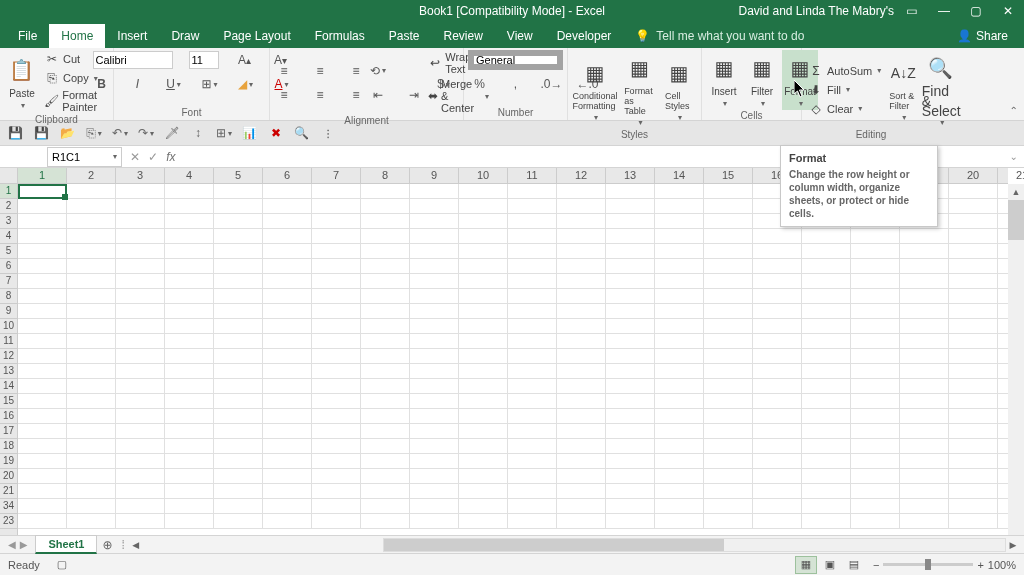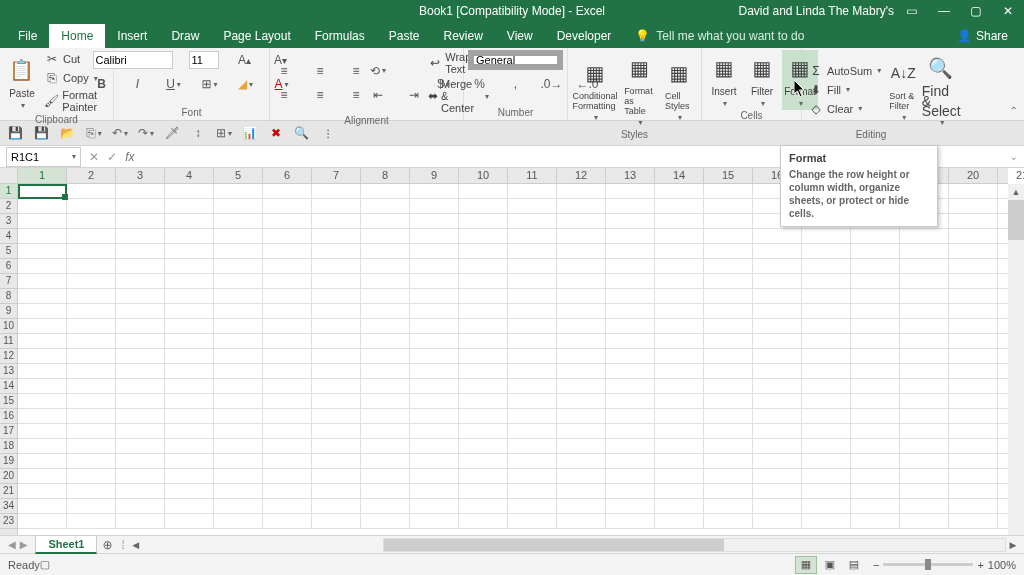--- a/index.html
+++ b/index.html
@@ -41,21 +41,21 @@
 .icon-btn { width: 20px; height: 20px; display: flex; align-items: center; justify-content: center; color: #555; font-size: 12px; }
 .highlighted { background: #c8e0cc; }
 
 .collapse { position: absolute; right: 6px; bottom: 4px; font-size: 10px; color: #666; }
 
 
 .qat { height: 25px; background: #e6e6e6; border-bottom: 1px solid #d4d4d4; display: flex; align-items: center; gap: 6px; padding: 0 6px; }
 .qat .icon-btn { color: #666; }
 
 
-.fbar { height: 22px; background: #fff; border-bottom: 1px solid #d4d4d4; display: flex; align-items: center; }
+.fbar { height: 22px; background: #fff; border-bottom: 1px solid #d4d4d4; display: flex; align-items: center; padding-left: 41px; }
 .namebox { width: 75px; height: 20px; border: 1px solid #ccc; font-size: 11px; padding: 0 4px; display: flex; align-items: center; justify-content: space-between; margin-left: 6px; background: #fff; }
 .fx-btns { display: flex; gap: 8px; margin: 0 8px; color: #999; }
 .fx { font-style: italic; color: #737373; margin-right: 6px; }
 .formula-input { flex: 1; border: none; font-size: 11px; padding: 0 4px; outline: none; }
 .fbar .expand { color: #999; margin-right: 6px; font-size: 10px; }
 
 
 .sheet-area { position: relative; height: 367px; overflow: hidden; }
 .corner { position: absolute; left: 0; top: 0; width: 18px; height: 16px; background: #e8e8e8; border-right: 1px solid #ccc; border-bottom: 1px solid #ccc; }
 .col-headers { position: absolute; left: 18px; top: 0; right: 16px; height: 16px; display: flex; background: #e8e8e8; border-bottom: 1px solid #ccc; }
@@ -83,21 +83,21 @@
 .sheet-nav { display: flex; gap: 4px; padding: 0 8px; color: #999; font-size: 10px; }
 .sheet-tab { padding: 2px 12px; background: #fff; border: 1px solid #ccc; border-bottom: 2px solid #217346; font-size: 11px; color: #217346; font-weight: bold; }
 .add-sheet { width: 20px; text-align: center; color: #666; font-size: 12px; }
 .hscroll { flex: 1; display: flex; align-items: center; margin: 0 4px; }
 .hscroll .track { flex: 1; height: 14px; background: #f0f0f0; border: 1px solid #ddd; position: relative; margin-left: 240px; }
 .hscroll .thumb { position: absolute; left: 0; width: 340px; height: 100%; background: #cdcdcd; }
 .hscroll .arrow { width: 14px; font-size: 9px; color: #666; text-align: center; }
 
 
 .statusbar { height: 22px; background: #f3f3f3; border-top: 1px solid #d4d4d4; display: flex; align-items: center; padding: 0 8px; font-size: 11px; color: #555; }
-.statusbar .status-left { flex: 1; display: flex; gap: 0; align-items: center; }
+.statusbar .status-left { flex: 1; display: flex; gap: 17px; align-items: center; }
 .statusbar .views { display: flex; gap: 2px; }
 .statusbar .view-btn { width: 22px; height: 18px; display: flex; align-items: center; justify-content: center; border: 1px solid transparent; }
 .statusbar .view-btn.active { background: #d5e3d5; border-color: #9dc19d; }
 .statusbar .zoom { display: flex; align-items: center; gap: 4px; margin-left: 8px; }
 .statusbar .zoom-slider { width: 90px; height: 3px; background: #ccc; position: relative; }
 .statusbar .zoom-slider .knob { position: absolute; left: 50%; top: -4px; width: 6px; height: 11px; background: #888; transform: translateX(-50%); }
 
 
 .cursor { position: absolute; left: 794px; top: 80px; z-index: 200; font-size: 16px; color: #000; pointer-events: none; }
 </style>

